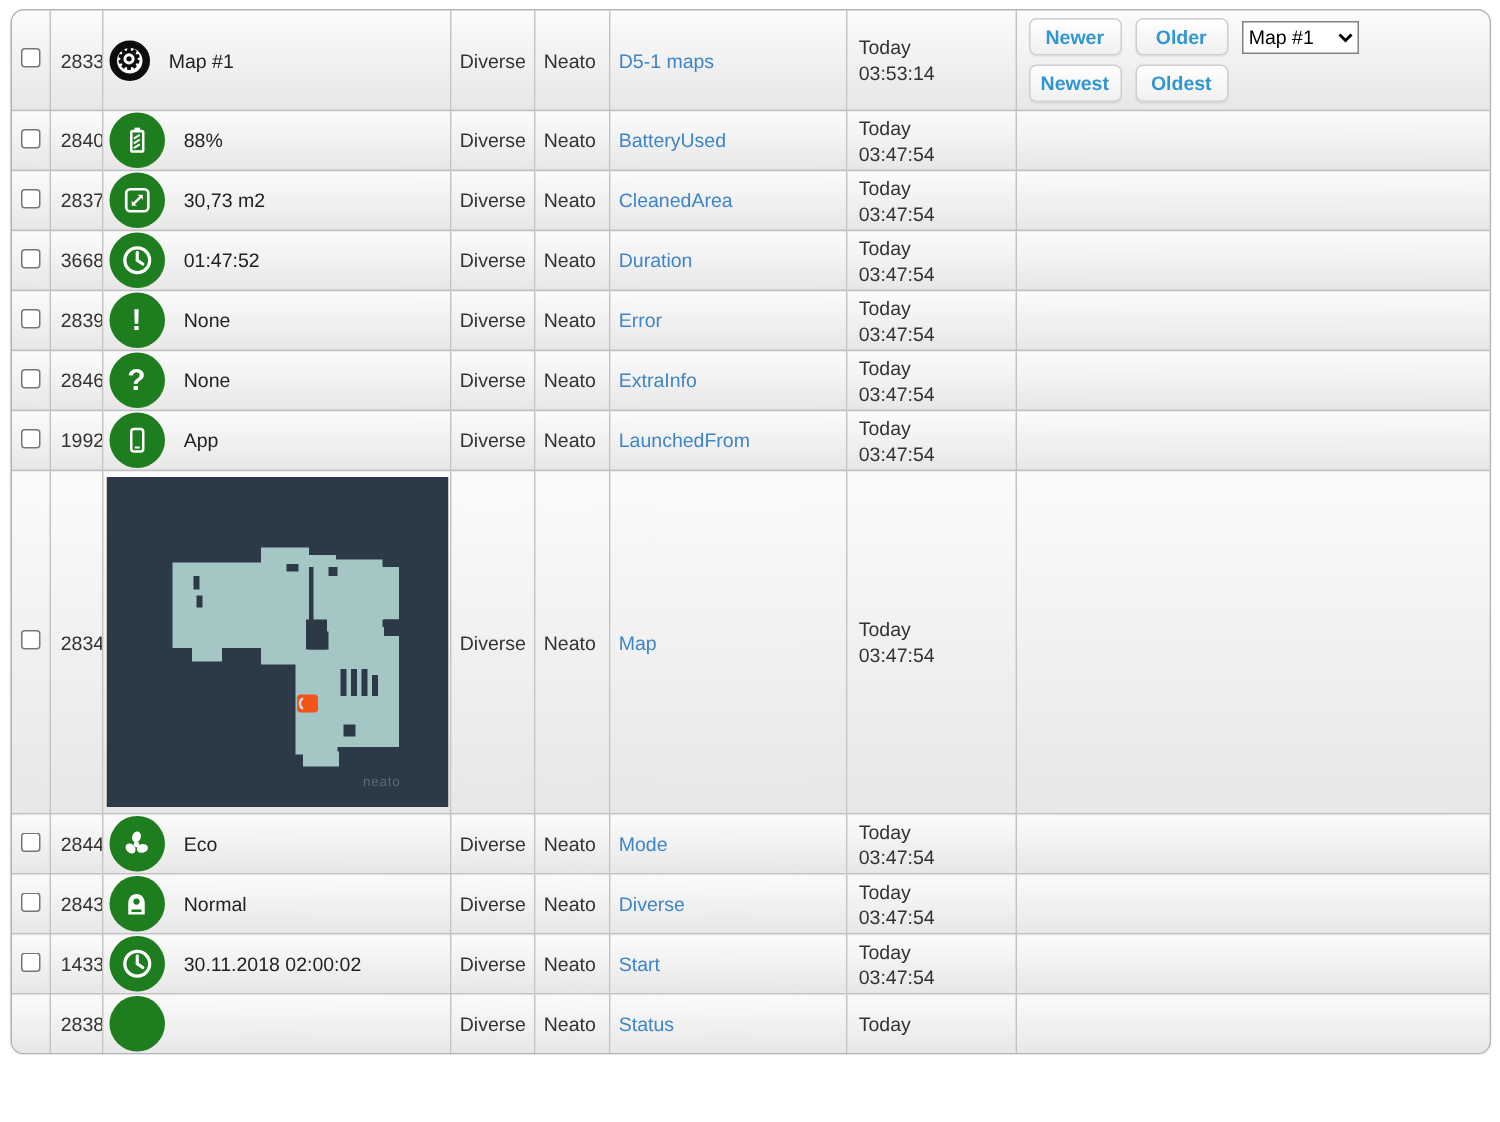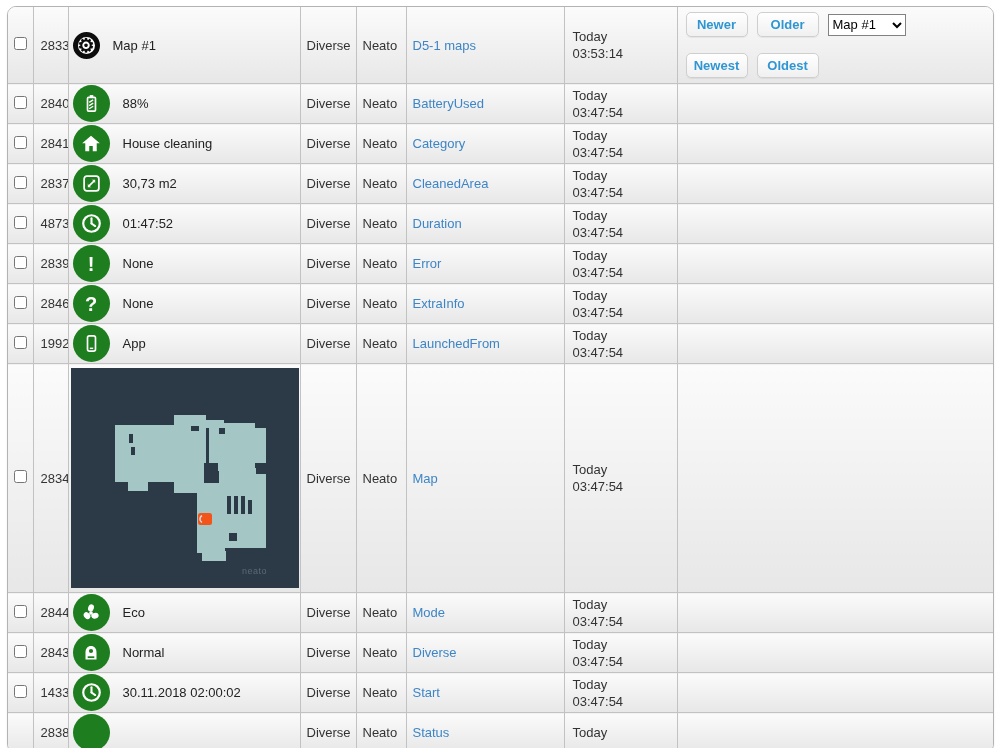--- a/index.html
+++ b/index.html
@@ -34,21 +34,21 @@
   .icon-circle.gear {
     background:#fff; border:5px solid #0d0d0d; width:27px; height:27px; color:#0d0d0d;
   }
   .glyph { font-weight:bold; font-size:20px; line-height:1; }
   .glyph.gear-glyph { font-size:19px; }
   td.cell-name { color:#3d85c6; cursor:pointer; }
   td.cell-time { line-height:17px; padding-left:8px; }
   td.cell-actions { padding:5px 8px; }
   .actions-grid {
     display:grid; grid-template-columns:62px 62px auto;
-    gap:16px 9px; align-items:center; justify-items:start;
+    gap:6px 9px; align-items:center; justify-items:start;
   }
   .btn {
     width:62px; padding:4px 0; border:1px solid #cfcfcf; border-radius:5px;
     background:linear-gradient(#ffffff,#f0f0f0);
     color:#2f96d2; font-weight:bold; font-size:13px; text-align:center;
     cursor:pointer; box-shadow:0 1px 1px rgba(0,0,0,0.06);
     font-family:"Liberation Sans", sans-serif;
   }
   select.map-select {
     width:78px; height:22px; font-size:13px; border:1px solid #828282;
@@ -122,42 +122,20 @@
             <td>Neato</td>
             <td class="cell-name">BatteryUsed</td>
             <td class="cell-time">
               <div>Today</div>
               <div>03:47:54</div>
             </td>
             <td class="cell-actions"></td>
           </tr>
           <tr class="row">
             <td class="cell-cb"><input type="checkbox" style=""></td>
-            <td class="cell-id">2841</td>
-            <td class="cell-icon">
-              <div class="icon-wrap">
-                <div class="icon-circle">
-    <svg width="22" height="22" viewBox="0 0 20 20">
-                    <path d="M10 2.6 L18 9.4 L15.2 9.4 L15.2 16.6 L11.6 16.6 L11.6 11.8 L8.4 11.8 L8.4 16.6 L4.8 16.6 L4.8 9.4 L2 9.4 Z" fill="#fff"></path>
-                  </svg>
-  </div>
-                <span class="value-label">House cleaning</span>
-              </div>
-            </td>
-            <td>Diverse</td>
-            <td>Neato</td>
-            <td class="cell-name">Category</td>
-            <td class="cell-time">
-              <div>Today</div>
-              <div>03:47:54</div>
-            </td>
-            <td class="cell-actions"></td>
-          </tr>
-          <tr class="row">
-            <td class="cell-cb"><input type="checkbox" style=""></td>
             <td class="cell-id">2837</td>
             <td class="cell-icon">
               <div class="icon-wrap">
                 <div class="icon-circle">
     <svg width="21" height="21" viewBox="0 0 20 20">
                     <rect x="3" y="3" width="14" height="14" rx="2.5" fill="none" stroke="#fff" stroke-width="1.7"></rect>
                     <line x1="7.2" y1="12.8" x2="12.8" y2="7.2" stroke="#fff" stroke-width="1.6"></line>
                     <path d="M13.5 6.5 L13.5 10 L12.3 7.7 L10 6.5 Z" fill="#fff"></path>
                     <path d="M6.5 13.5 L6.5 10 L7.7 12.3 L10 13.5 Z" fill="#fff"></path>
                   </svg>
@@ -169,21 +147,21 @@
             <td>Neato</td>
             <td class="cell-name">CleanedArea</td>
             <td class="cell-time">
               <div>Today</div>
               <div>03:47:54</div>
             </td>
             <td class="cell-actions"></td>
           </tr>
           <tr class="row">
             <td class="cell-cb"><input type="checkbox" style=""></td>
-            <td class="cell-id">4873</td>
+            <td class="cell-id">3668</td>
             <td class="cell-icon">
               <div class="icon-wrap">
                 <div class="icon-circle">
     <svg width="23" height="23" viewBox="0 0 20 20">
                     <circle cx="10" cy="10" r="7.2" fill="none" stroke="#fff" stroke-width="1.9"></circle>
                     <line x1="10" y1="10" x2="10" y2="5.4" stroke="#fff" stroke-width="1.8" stroke-linecap="round"></line>
                     <line x1="10" y1="10" x2="13.2" y2="12.2" stroke="#fff" stroke-width="1.8" stroke-linecap="round"></line>
                   </svg>
   </div>
                 <span class="value-label">01:47:52</span>

